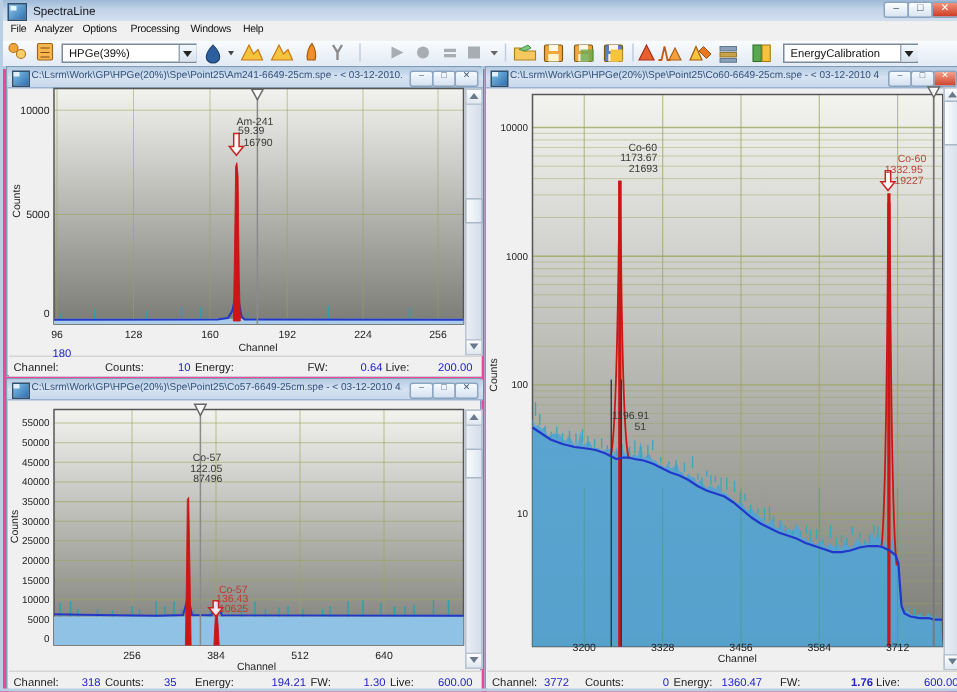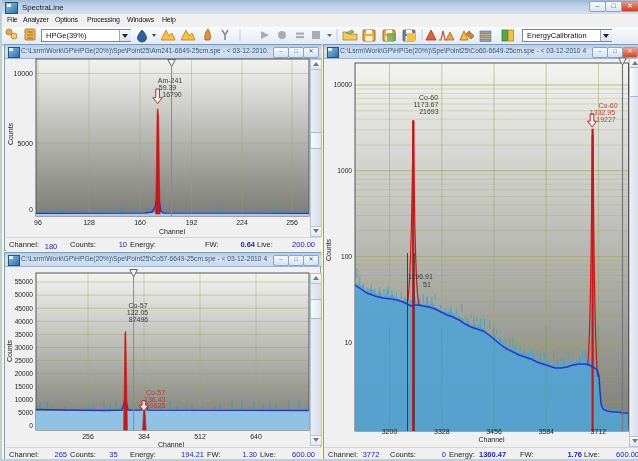--- a/index.html
+++ b/index.html
@@ -1,15 +1,15 @@
 <!DOCTYPE html>
 <html><head><meta charset="utf-8"><style>
 *{margin:0;padding:0;box-sizing:content-box;}
 body{width:638px;height:461px;overflow:hidden;font-family:"Liberation Sans",sans-serif;background:#8e9aa8;}
-#app{position:relative;width:638px;height:461px;background:#fef9c3;border-left:2px solid #b8cfe4;border-right:6px solid #1d4ed8;box-sizing:border-box;}
+#app{position:relative;width:638px;height:461px;background:#ec4899;border-left:2px solid #b8cfe4;border-right:6px solid #1d4ed8;box-sizing:border-box;}
 </style></head><body>
 <div id="app">
 <div style="position:absolute;left:0;top:0;width:638px;height:14px;background:linear-gradient(#9db9d7,#c2d4e8 45%,#d2dfef);border-bottom:1px solid #a8bcd2;"></div>
     <div style="position:absolute;left:3px;top:2px;width:11px;height:10px;background:linear-gradient(135deg,#8cc6ec,#2f6fae);border:1px solid #2d4f70;"></div>
     <div style="position:absolute;left:4.5px;top:3.5px;width:4px;height:3px;background:#e8f6ff;"></div>
     <div style="position:absolute;left:20px;top:3px;font-size:7.8px;color:#14141c;">SpectraLine</div>
     <div style="position:absolute;left:587px;top:1px;width:15px;height:9px;background:linear-gradient(#fbfdff,#d9e4f0);border:1px solid #8ba4bf;border-radius:2px;text-align:center;font-size:7px;line-height:8px;color:#3c4f64;">–</div>
     <div style="position:absolute;left:603px;top:1px;width:15px;height:9px;background:linear-gradient(#fbfdff,#d9e4f0);border:1px solid #8ba4bf;border-radius:2px;text-align:center;font-size:7px;line-height:8px;color:#3c4f64;">□</div>
     <div style="position:absolute;left:619px;top:1px;width:16px;height:9px;background:linear-gradient(#f0937c,#ce3a22);border:1px solid #8ba4bf;border-radius:2px;text-align:center;font-size:7px;line-height:8px;color:#fff;">✕</div>
     <div style="position:absolute;left:0;top:14px;width:638px;height:13px;background:#f0f0f0;border-bottom:1px solid #e0e0e0;"></div>
@@ -129,27 +129,27 @@
         <text x="167" y="189" font-size="7" fill="#222" text-anchor="middle" font-family="Liberation Sans">Channel</text>
       </svg>
       <div style="position:absolute;left:305px;top:14px;width:10px;height:176px;background:linear-gradient(90deg,#e9eef5,#d5dde8);border:1px solid #b8c4d2;"></div>
       <div style="position:absolute;left:305px;top:14px;width:10px;height:9px;background:linear-gradient(#fdfefe,#dfe7f0);border:1px solid #b8c4d2;"></div>
       <div style="position:absolute;left:307.5px;top:17px;width:0;height:0;border-left:3px solid transparent;border-right:3px solid transparent;border-bottom:4px solid #6a7a8c;"></div>
       <div style="position:absolute;left:305px;top:181px;width:10px;height:9px;background:linear-gradient(#fdfefe,#dfe7f0);border:1px solid #b8c4d2;"></div>
       <div style="position:absolute;left:307.5px;top:184px;width:0;height:0;border-left:3px solid transparent;border-right:3px solid transparent;border-top:4px solid #6a7a8c;"></div>
       <div style="position:absolute;left:305px;top:87px;width:10px;height:15px;background:linear-gradient(90deg,#fafcfe,#dce6f0);border:1px solid #a8b8c8;border-radius:1px;"></div>
       <div style="position:absolute;left:1px;top:192px;width:315px;height:13px;background:#f0f0f0;border-top:1px solid #d5d5d5;font-size:7.5px;color:#111;"></div>
       <div style="position:absolute;left:4px;top:195px;font-size:7.5px;color:#222;">Channel:</div>
-      <div style="position:absolute;left:30px;top:197px;width:32px;text-align:center;font-size:7.5px;color:#2222cc;">180</div>
+      <div style="position:absolute;left:30px;top:186px;width:32px;text-align:left;font-size:7.5px;color:#2222cc;">180</div>
       <div style="position:absolute;left:65px;top:195px;font-size:7.5px;color:#222;">Counts:</div>
       <div style="position:absolute;left:95px;top:195px;width:27px;text-align:right;font-size:7.5px;color:#2222cc;">10</div>
       <div style="position:absolute;left:125px;top:195px;font-size:7.5px;color:#222;">Energy:</div>
       <div style="position:absolute;left:160px;top:195px;width:37px;font-size:7.5px;color:#2222cc;margin-top:16px;">63.14</div>
       <div style="position:absolute;left:200px;top:195px;font-size:7.5px;color:#222;">FW:</div>
-      <div style="position:absolute;left:220px;top:195px;width:30px;text-align:right;font-size:7.5px;color:#2222cc;font-weight:bold;">0.64</div>
+      <div style="position:absolute;left:220px;top:195px;width:30px;text-align:right;font-size:7.5px;color:#2222cc;">0.64</div>
       <div style="position:absolute;left:252px;top:195px;font-size:7.5px;color:#222;">Live:</div>
       <div style="position:absolute;left:275px;top:195px;width:35px;text-align:right;font-size:7.5px;color:#2222cc;">200.00</div>
     </div>
 <div style="position:absolute;left:2px;top:252px;width:317px;height:208px;background:#f0f0f0;border:1px solid #7f9cba;box-sizing:border-box;">
       <div style="position:absolute;left:0;top:0;width:317px;height:13px;background:linear-gradient(#b6cce3,#d5e2f1 50%,#c8d9eb);border-bottom:1px solid #9ab4d0;"></div>
       <div style="position:absolute;left:3px;top:2px;width:10px;height:9px;background:linear-gradient(135deg,#7ec0e8,#2f6fae);border:1px solid #30506e;"></div>
       <div style="position:absolute;left:4px;top:3px;width:4px;height:3px;background:#dff0fb;"></div>
       <div style="position:absolute;left:16px;top:2px;width:247px;height:10px;overflow:hidden;font-size:6.7px;color:#33517a;white-space:nowrap;letter-spacing:0px;">C:\Lsrm\Work\GP\HPGe(20%)\Spe\Point25\Co57-6649-25cm.spe - &lt; 03-12-2010 4...</div>
       <div style="position:absolute;left:268px;top:2px;width:14px;height:9px;background:linear-gradient(#f5faff,#d6e2f0);border:1px solid #8ba4bf;border-radius:2px;font-size:6px;line-height:7px;text-align:center;color:#44586e;">–</div>
       <div style="position:absolute;left:283px;top:2px;width:14px;height:9px;background:linear-gradient(#f5faff,#d6e2f0);border:1px solid #8ba4bf;border-radius:2px;font-size:6px;line-height:7px;text-align:center;color:#44586e;">□</div>
@@ -242,21 +242,21 @@
         <text x="166" y="193.5" font-size="7" fill="#222" text-anchor="middle" font-family="Liberation Sans">Channel</text>
       </svg>
       <div style="position:absolute;left:305px;top:20px;width:10px;height:171px;background:linear-gradient(90deg,#e9eef5,#d5dde8);border:1px solid #b8c4d2;"></div>
       <div style="position:absolute;left:305px;top:20px;width:10px;height:9px;background:linear-gradient(#fdfefe,#dfe7f0);border:1px solid #b8c4d2;"></div>
       <div style="position:absolute;left:307.5px;top:23px;width:0;height:0;border-left:3px solid transparent;border-right:3px solid transparent;border-bottom:4px solid #6a7a8c;"></div>
       <div style="position:absolute;left:305px;top:182px;width:10px;height:9px;background:linear-gradient(#fdfefe,#dfe7f0);border:1px solid #b8c4d2;"></div>
       <div style="position:absolute;left:307.5px;top:185px;width:0;height:0;border-left:3px solid transparent;border-right:3px solid transparent;border-top:4px solid #6a7a8c;"></div>
       <div style="position:absolute;left:305px;top:46px;width:10px;height:18px;background:linear-gradient(90deg,#fafcfe,#dce6f0);border:1px solid #a8b8c8;border-radius:1px;"></div>
       <div style="position:absolute;left:1px;top:194px;width:315px;height:13px;background:#f0f0f0;border-top:1px solid #d5d5d5;font-size:7.5px;color:#111;"></div>
       <div style="position:absolute;left:4px;top:197px;font-size:7.5px;color:#222;">Channel:</div>
-      <div style="position:absolute;left:30px;top:197px;width:32px;text-align:right;font-size:7.5px;color:#2222cc;">265</div>
+      <div style="position:absolute;left:30px;top:197px;width:32px;text-align:right;font-size:7.5px;color:#2222cc;">318</div>
       <div style="position:absolute;left:65px;top:197px;font-size:7.5px;color:#222;">Counts:</div>
       <div style="position:absolute;left:95px;top:197px;width:27px;text-align:center;font-size:7.5px;color:#2222cc;">35</div>
       <div style="position:absolute;left:125px;top:197px;font-size:7.5px;color:#222;">Energy:</div>
       <div style="position:absolute;left:160px;top:197px;width:39px;text-align:right;font-size:7.5px;color:#2222cc;">194.21</div>
       <div style="position:absolute;left:202px;top:197px;font-size:7.5px;color:#222;">FW:</div>
       <div style="position:absolute;left:222px;top:197px;width:30px;text-align:right;font-size:7.5px;color:#2222cc;">1.30</div>
       <div style="position:absolute;left:255px;top:197px;font-size:7.5px;color:#222;">Live:</div>
       <div style="position:absolute;left:275px;top:197px;width:35px;text-align:right;font-size:7.5px;color:#2222cc;">600.00</div>
     </div>
 <div style="position:absolute;left:321px;top:44px;width:316px;height:416px;background:#f0f0f0;border:1px solid #7f9cba;box-sizing:border-box;">
@@ -429,19 +429,19 @@
       <div style="position:absolute;left:307.5px;top:16px;width:0;height:0;border-left:3px solid transparent;border-right:3px solid transparent;border-bottom:4px solid #6a7a8c;"></div>
       <div style="position:absolute;left:305px;top:391px;width:10px;height:9px;background:linear-gradient(#fdfefe,#dfe7f0);border:1px solid #b8c4d2;"></div>
       <div style="position:absolute;left:307.5px;top:394px;width:0;height:0;border-left:3px solid transparent;border-right:3px solid transparent;border-top:4px solid #6a7a8c;"></div>
       <div style="position:absolute;left:305px;top:22px;width:10px;height:28px;background:linear-gradient(90deg,#fafcfe,#dce6f0);border:1px solid #a8b8c8;border-radius:1px;"></div>
       <div style="position:absolute;left:1px;top:402px;width:314px;height:13px;background:#f0f0f0;border-top:1px solid #d5d5d5;font-size:7.5px;color:#111;"></div>
       <div style="position:absolute;left:4px;top:405px;font-size:7.5px;color:#222;">Channel:</div>
       <div style="position:absolute;left:30px;top:405px;width:34px;text-align:center;font-size:7.5px;color:#2222cc;">3772</div>
       <div style="position:absolute;left:66px;top:405px;font-size:7.5px;color:#222;">Counts:</div>
       <div style="position:absolute;left:100px;top:405px;width:22px;text-align:right;font-size:7.5px;color:#2222cc;">0</div>
       <div style="position:absolute;left:125px;top:405px;font-size:7.5px;color:#222;">Energy:</div>
-      <div style="position:absolute;left:155px;top:405px;width:31px;text-align:left;font-size:7.5px;color:#2222cc;font-weight:bold;">1360.47</div>
+      <div style="position:absolute;left:155px;top:405px;width:31px;text-align:center;font-size:7.5px;color:#2222cc;">1360.47</div>
       <div style="position:absolute;left:196px;top:405px;font-size:7.5px;color:#222;">FW:</div>
       <div style="position:absolute;left:228px;top:405px;width:30px;text-align:right;font-size:7.5px;color:#2222cc;font-weight:bold;">1.76</div>
       <div style="position:absolute;left:260px;top:405px;font-size:7.5px;color:#222;">Live:</div>
       <div style="position:absolute;left:280px;top:405px;width:35px;text-align:right;font-size:7.5px;color:#2222cc;">600.00</div>
     </div>
 <div style="position:absolute;left:0;top:459px;width:638px;height:2px;background:#b8cfe4;"></div>
 </div>
 </body></html>

